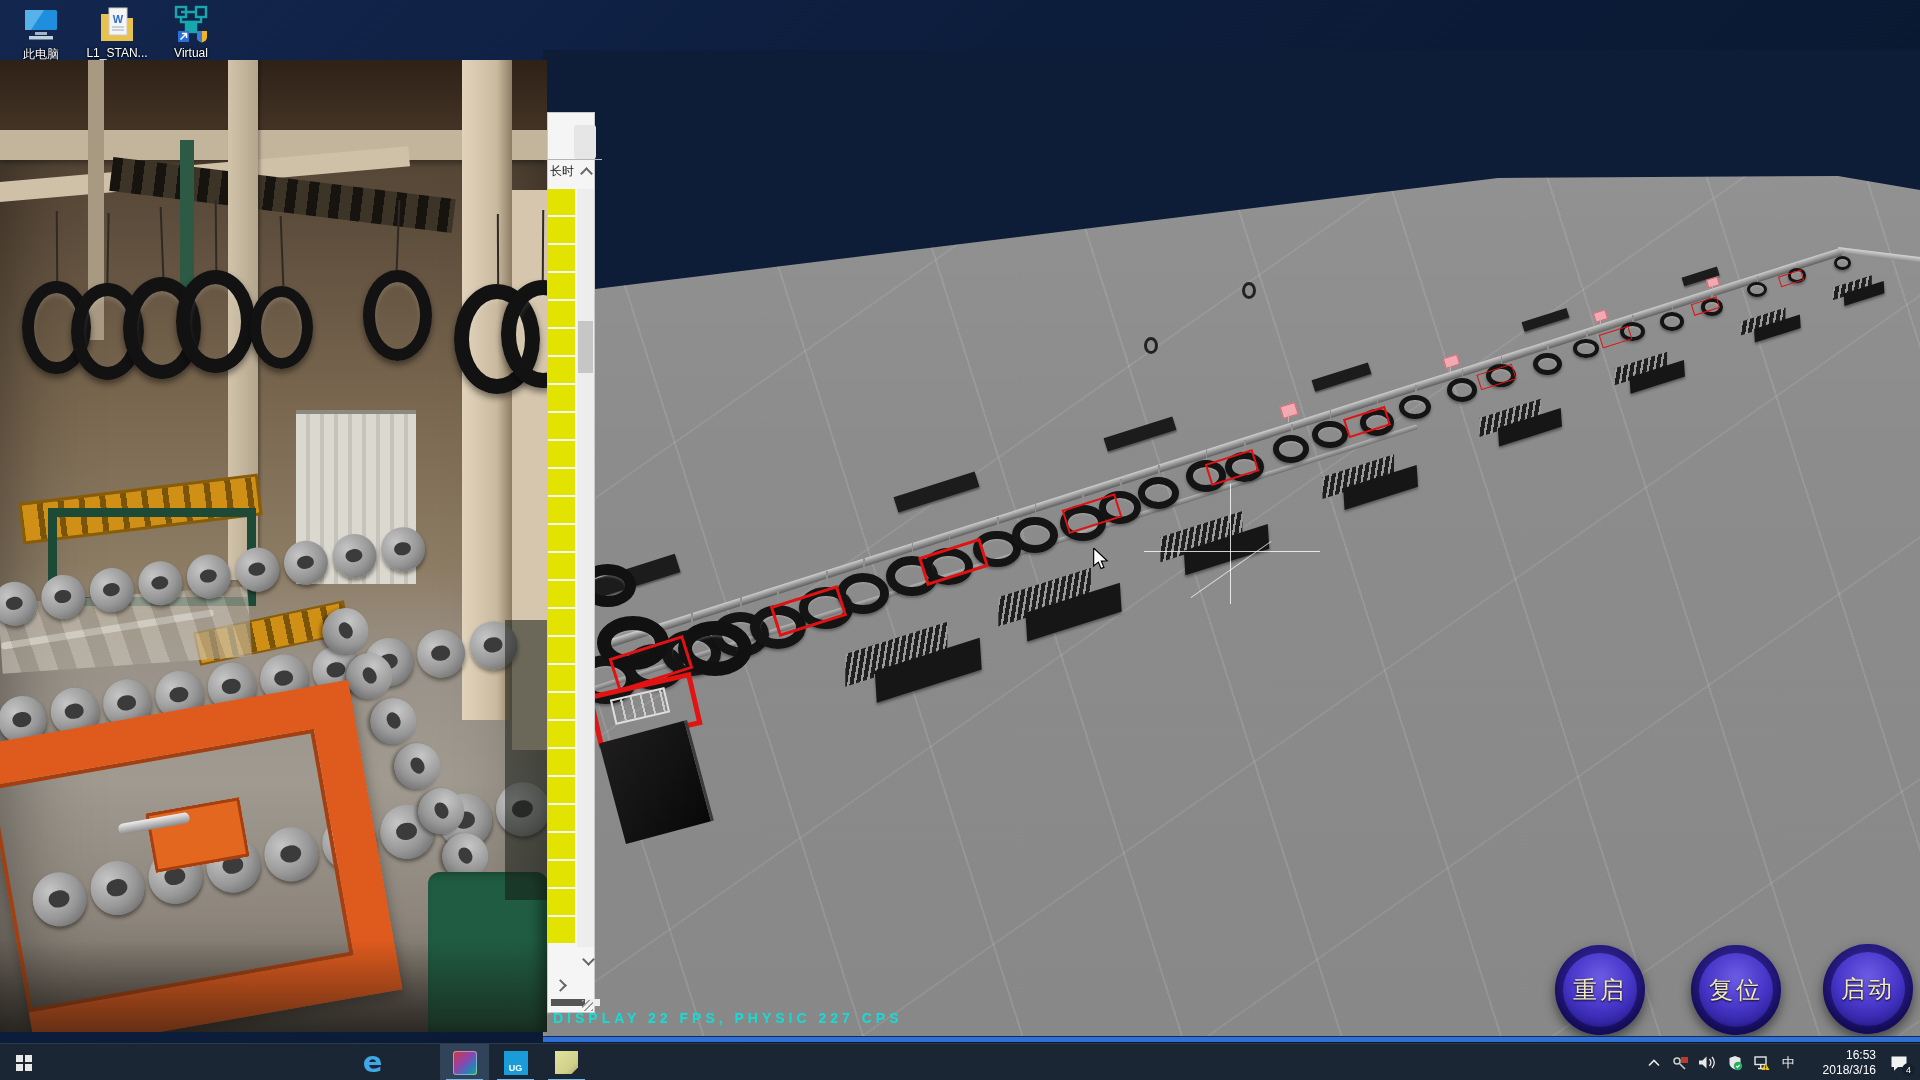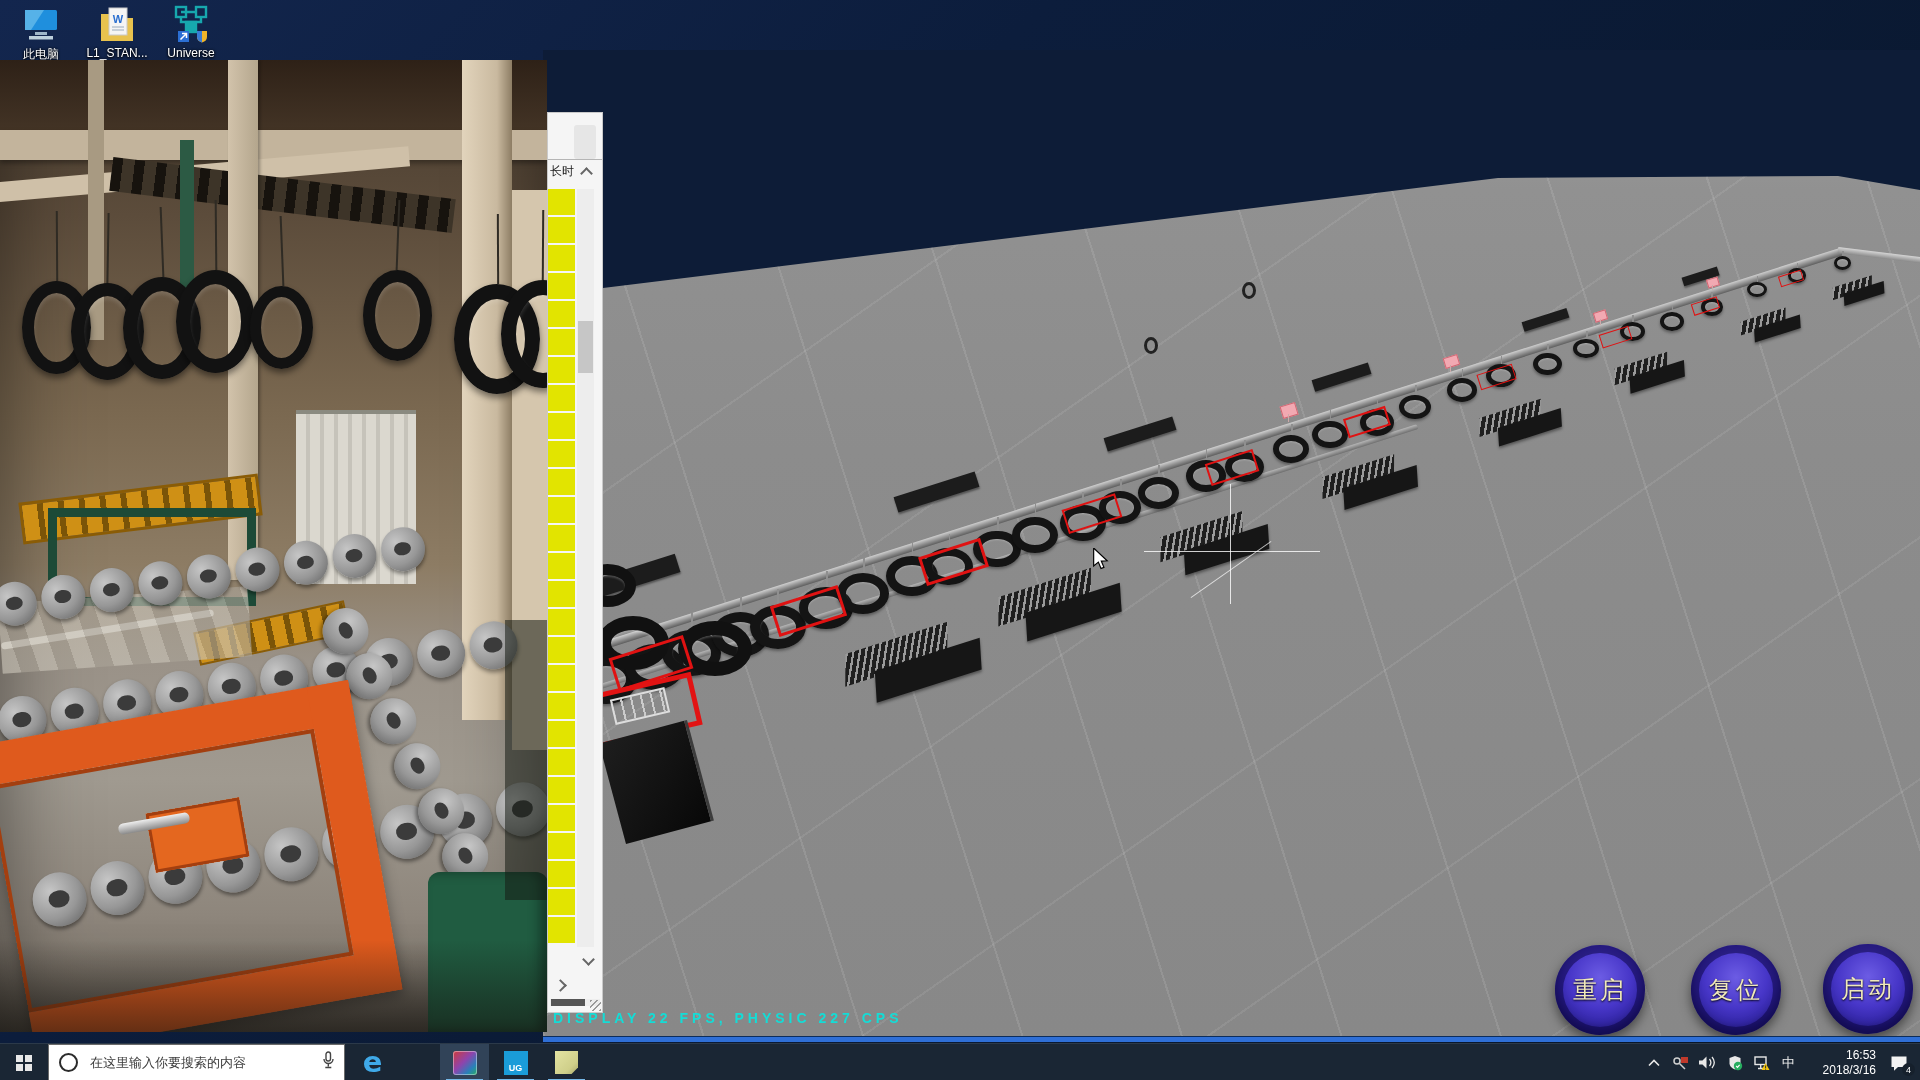--- a/index.html
+++ b/index.html
@@ -15,21 +15,21 @@
               white-space:nowrap;overflow:hidden;}
 
   
   #video{position:absolute;left:0;top:60px;width:547px;height:972px;overflow:hidden;z-index:20;
     background:linear-gradient(180deg,#473b2e 0%,#5c4c3b 16%,#7a6850 36%,#8d7c64 52%,
                #9a9288 62%,#a09a90 74%,#8e867c 88%,#6e665c 100%);
     box-shadow:inset 0 0 90px rgba(0,0,0,.5);}
   #video .sh{position:absolute;}
 
   
-  #sidepanel{position:absolute;left:547px;top:112px;width:56px;height:901px;z-index:30;
+  #sidepanel{position:absolute;left:547px;top:112px;width:48px;height:901px;z-index:30;
     background:#f5f5f5;border:1px solid #c9c9c9;box-sizing:border-box;}
   .chev{width:7px;height:7px;border-left:2px solid #666;border-top:2px solid #666;}
   .chev.up{transform:rotate(45deg);} .chev.down{transform:rotate(225deg);} .chev.right{transform:rotate(135deg);}
 
   
   #vuwin{position:absolute;left:543px;top:0;width:1377px;height:1041px;z-index:10;}
   #titlebar{position:absolute;left:0;top:0;right:0;height:27px;background:#0f78d4;
     display:flex;align-items:center;color:#fff;font-size:12.5px;}
   #appicon{width:15px;height:15px;margin:0 7px 0 9px;border-radius:2px;
     background:linear-gradient(135deg,#e04040 0%,#a040c8 40%,#3858d0 70%,#2aa0a0 100%);
@@ -111,21 +111,21 @@
             <rect x="25" y="3" width="10" height="10"></rect>
             <path d="M10 13 v5 h10 M30 13 v5 h-10 M10 8 h15"></path>
             <rect x="15" y="18" width="10" height="10" fill="#17a8ae"></rect>
           </g>
           <rect x="7" y="27" width="11" height="11" fill="#2b6fd4"></rect>
           <path d="M9.5 35.5 l6 -6 m-4.5 0 h4.5 v4.5" stroke="#fff" stroke-width="1.5" fill="none"></path>
           <path d="M26 27 h10 v6 q0 4 -5 5.5 q-5 -1.5 -5 -5.5 z" fill="#f0b429"></path>
           <path d="M26 27 h5 v11.5 q-5 -1.5 -5 -5.5 z" fill="#3a7bd5"></path>
         </svg>
     </div>
-    <div class="lbl">Universe</div>
+    <div class="lbl">Virtual</div>
   </div>
 
   <div id="vuwin">
     <div id="viewport">
       <div id="floorwrap">
         <div id="floor"></div>
         <div class="grid" id="grid1"></div>
         <div class="grid" id="grid2"></div>
       </div>
       <div id="scene">
@@ -478,30 +478,20 @@
 
   <div id="taskbar">
     <div id="startbtn">
       <div id="winlogo">
           <div></div>
           <div></div>
           <div></div>
           <div></div>
         </div>
     </div>
-    <div id="searchbox">
-      <div id="cortana"></div>
-      <input type="text" placeholder="在这里输入你要搜索的内容" style="">
-      <div style="margin:0 9px">
-        <svg width="14" height="19">
-            <rect x="5" y="1" width="4.5" height="9" rx="2.2" fill="none" stroke="#444" stroke-width="1.4"></rect>
-            <path d="M3 8 a4.3 4.3 0 0 0 9 0 M7.3 12.5 v3 M4.3 16.5 h6" stroke="#444" stroke-width="1.4" fill="none"></path>
-          </svg>
-      </div>
-    </div>
     <div class="tbtn" style="left:348px">
       <div style="font-size:29px;font-weight:bold;color:#3fa9e8;font-family:'DejaVu Sans',sans-serif;line-height:1">e</div>
     </div>
     <div class="tbtn active" style="left:440px">
       <div style="width:24px;height:24px;border-radius:3px;background:linear-gradient(135deg,#d03a3a 0%,#8e44ad 45%,#2980b9 75%,#27ae60 100%);box-shadow:inset 0 0 0 1px rgba(255,255,255,.4)"></div>
       <div class="uline"></div>
     </div>
     <div class="tbtn" style="left:491px">
       <div style="width:24px;height:24px;background:#1a9cd8;color:#fff;font-size:9px;font-weight:bold;display:flex;align-items:flex-end;justify-content:center;padding-bottom:2px;box-sizing:border-box">UG</div>
       <div class="uline"></div>

